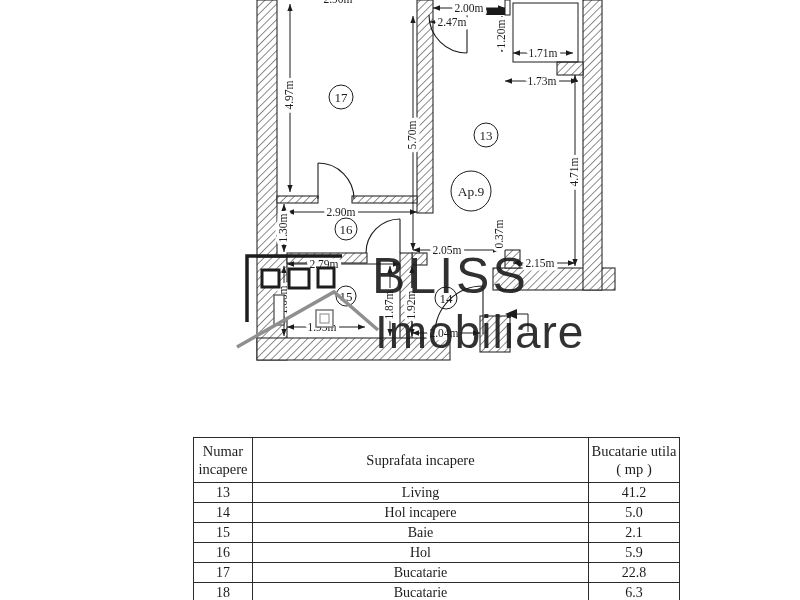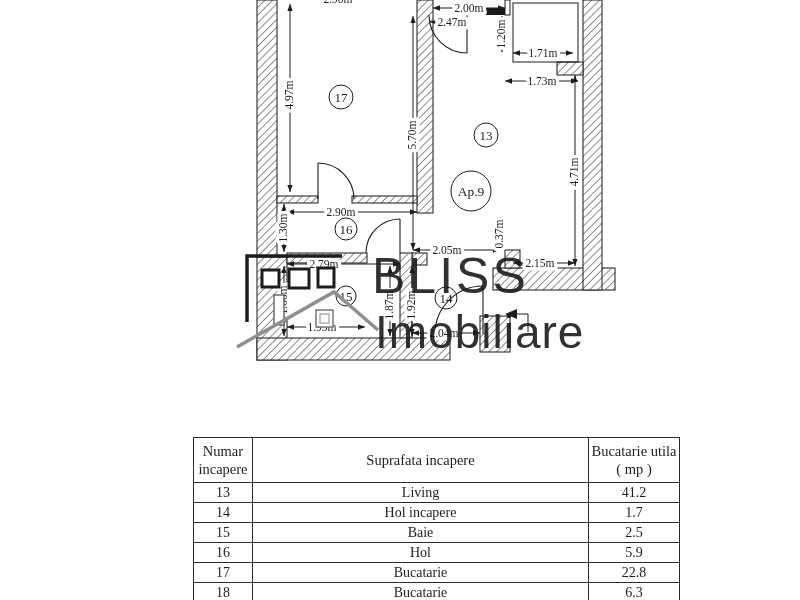--- a/index.html
+++ b/index.html
@@ -182,26 +182,26 @@
   </thead>
   <tbody>
     <tr>
       <td>13</td>
       <td>Living</td>
       <td>41.2</td>
     </tr>
     <tr>
       <td>14</td>
       <td>Hol incapere</td>
-      <td>1.7</td>
+      <td>5.0</td>
     </tr>
     <tr>
       <td>15</td>
       <td>Baie</td>
-      <td>2.5</td>
+      <td>2.1</td>
     </tr>
     <tr>
       <td>16</td>
       <td>Hol</td>
       <td>5.9</td>
     </tr>
     <tr>
       <td>17</td>
       <td>Bucatarie</td>
       <td>22.8</td>

